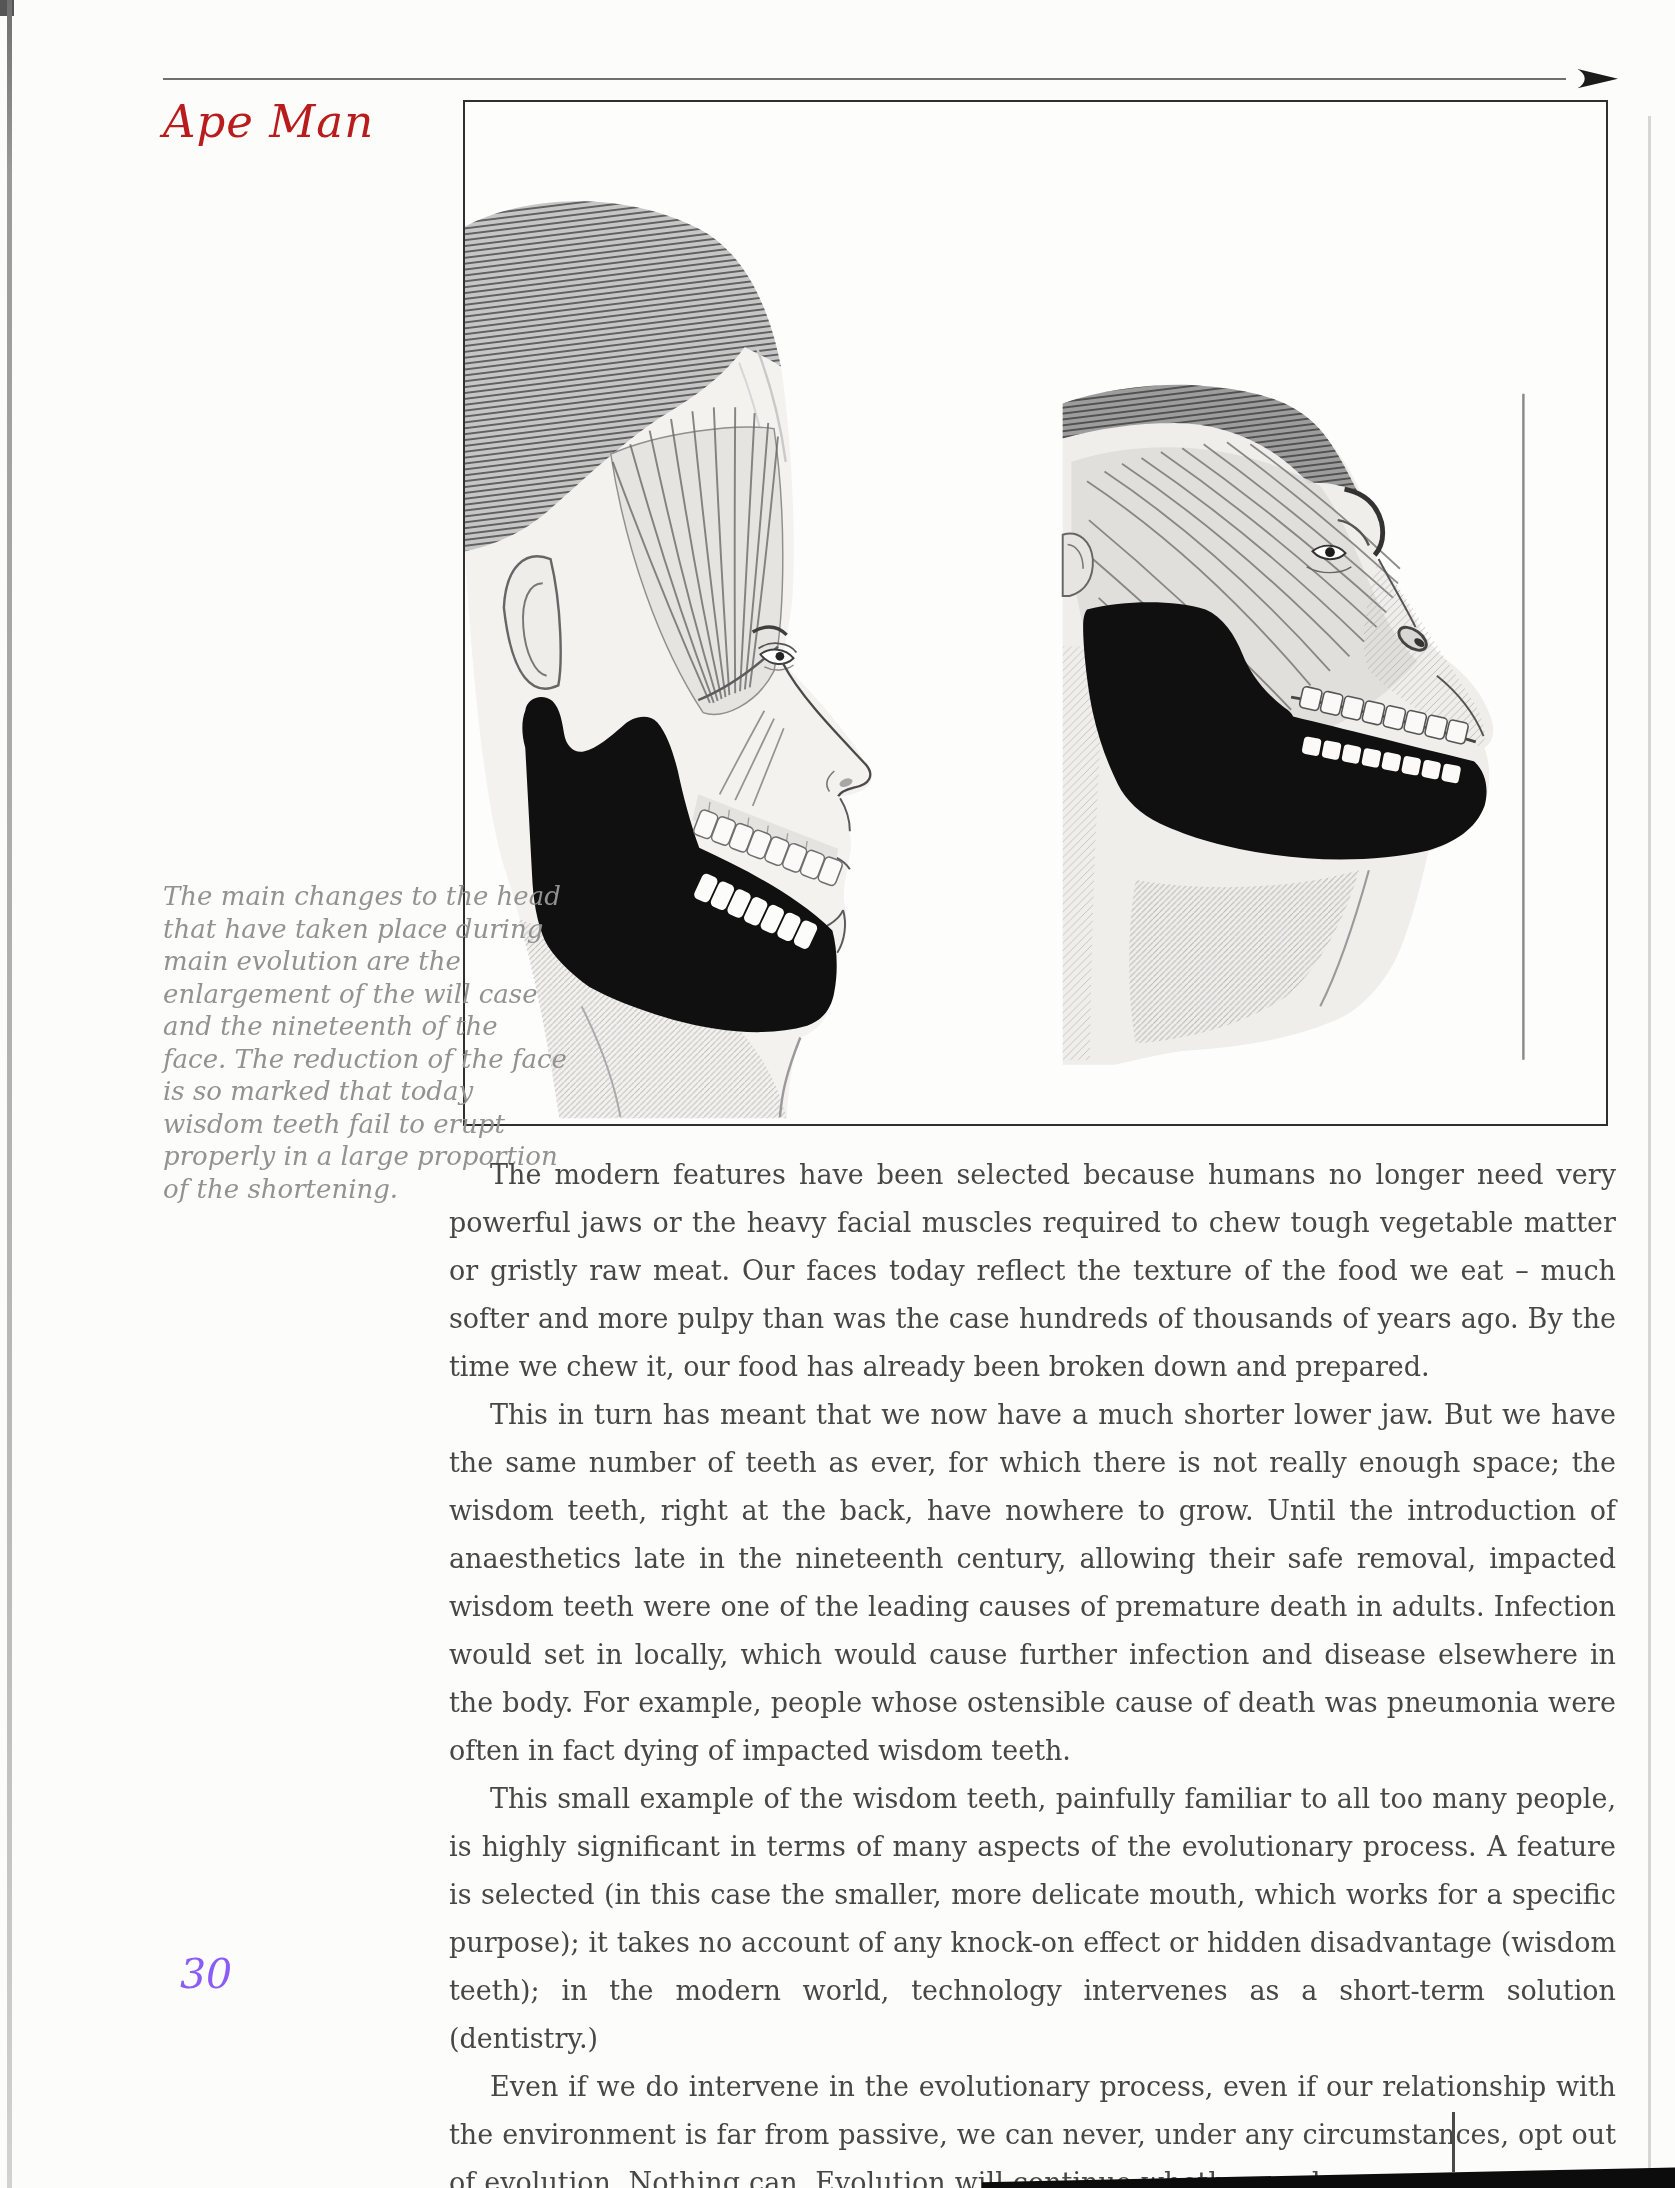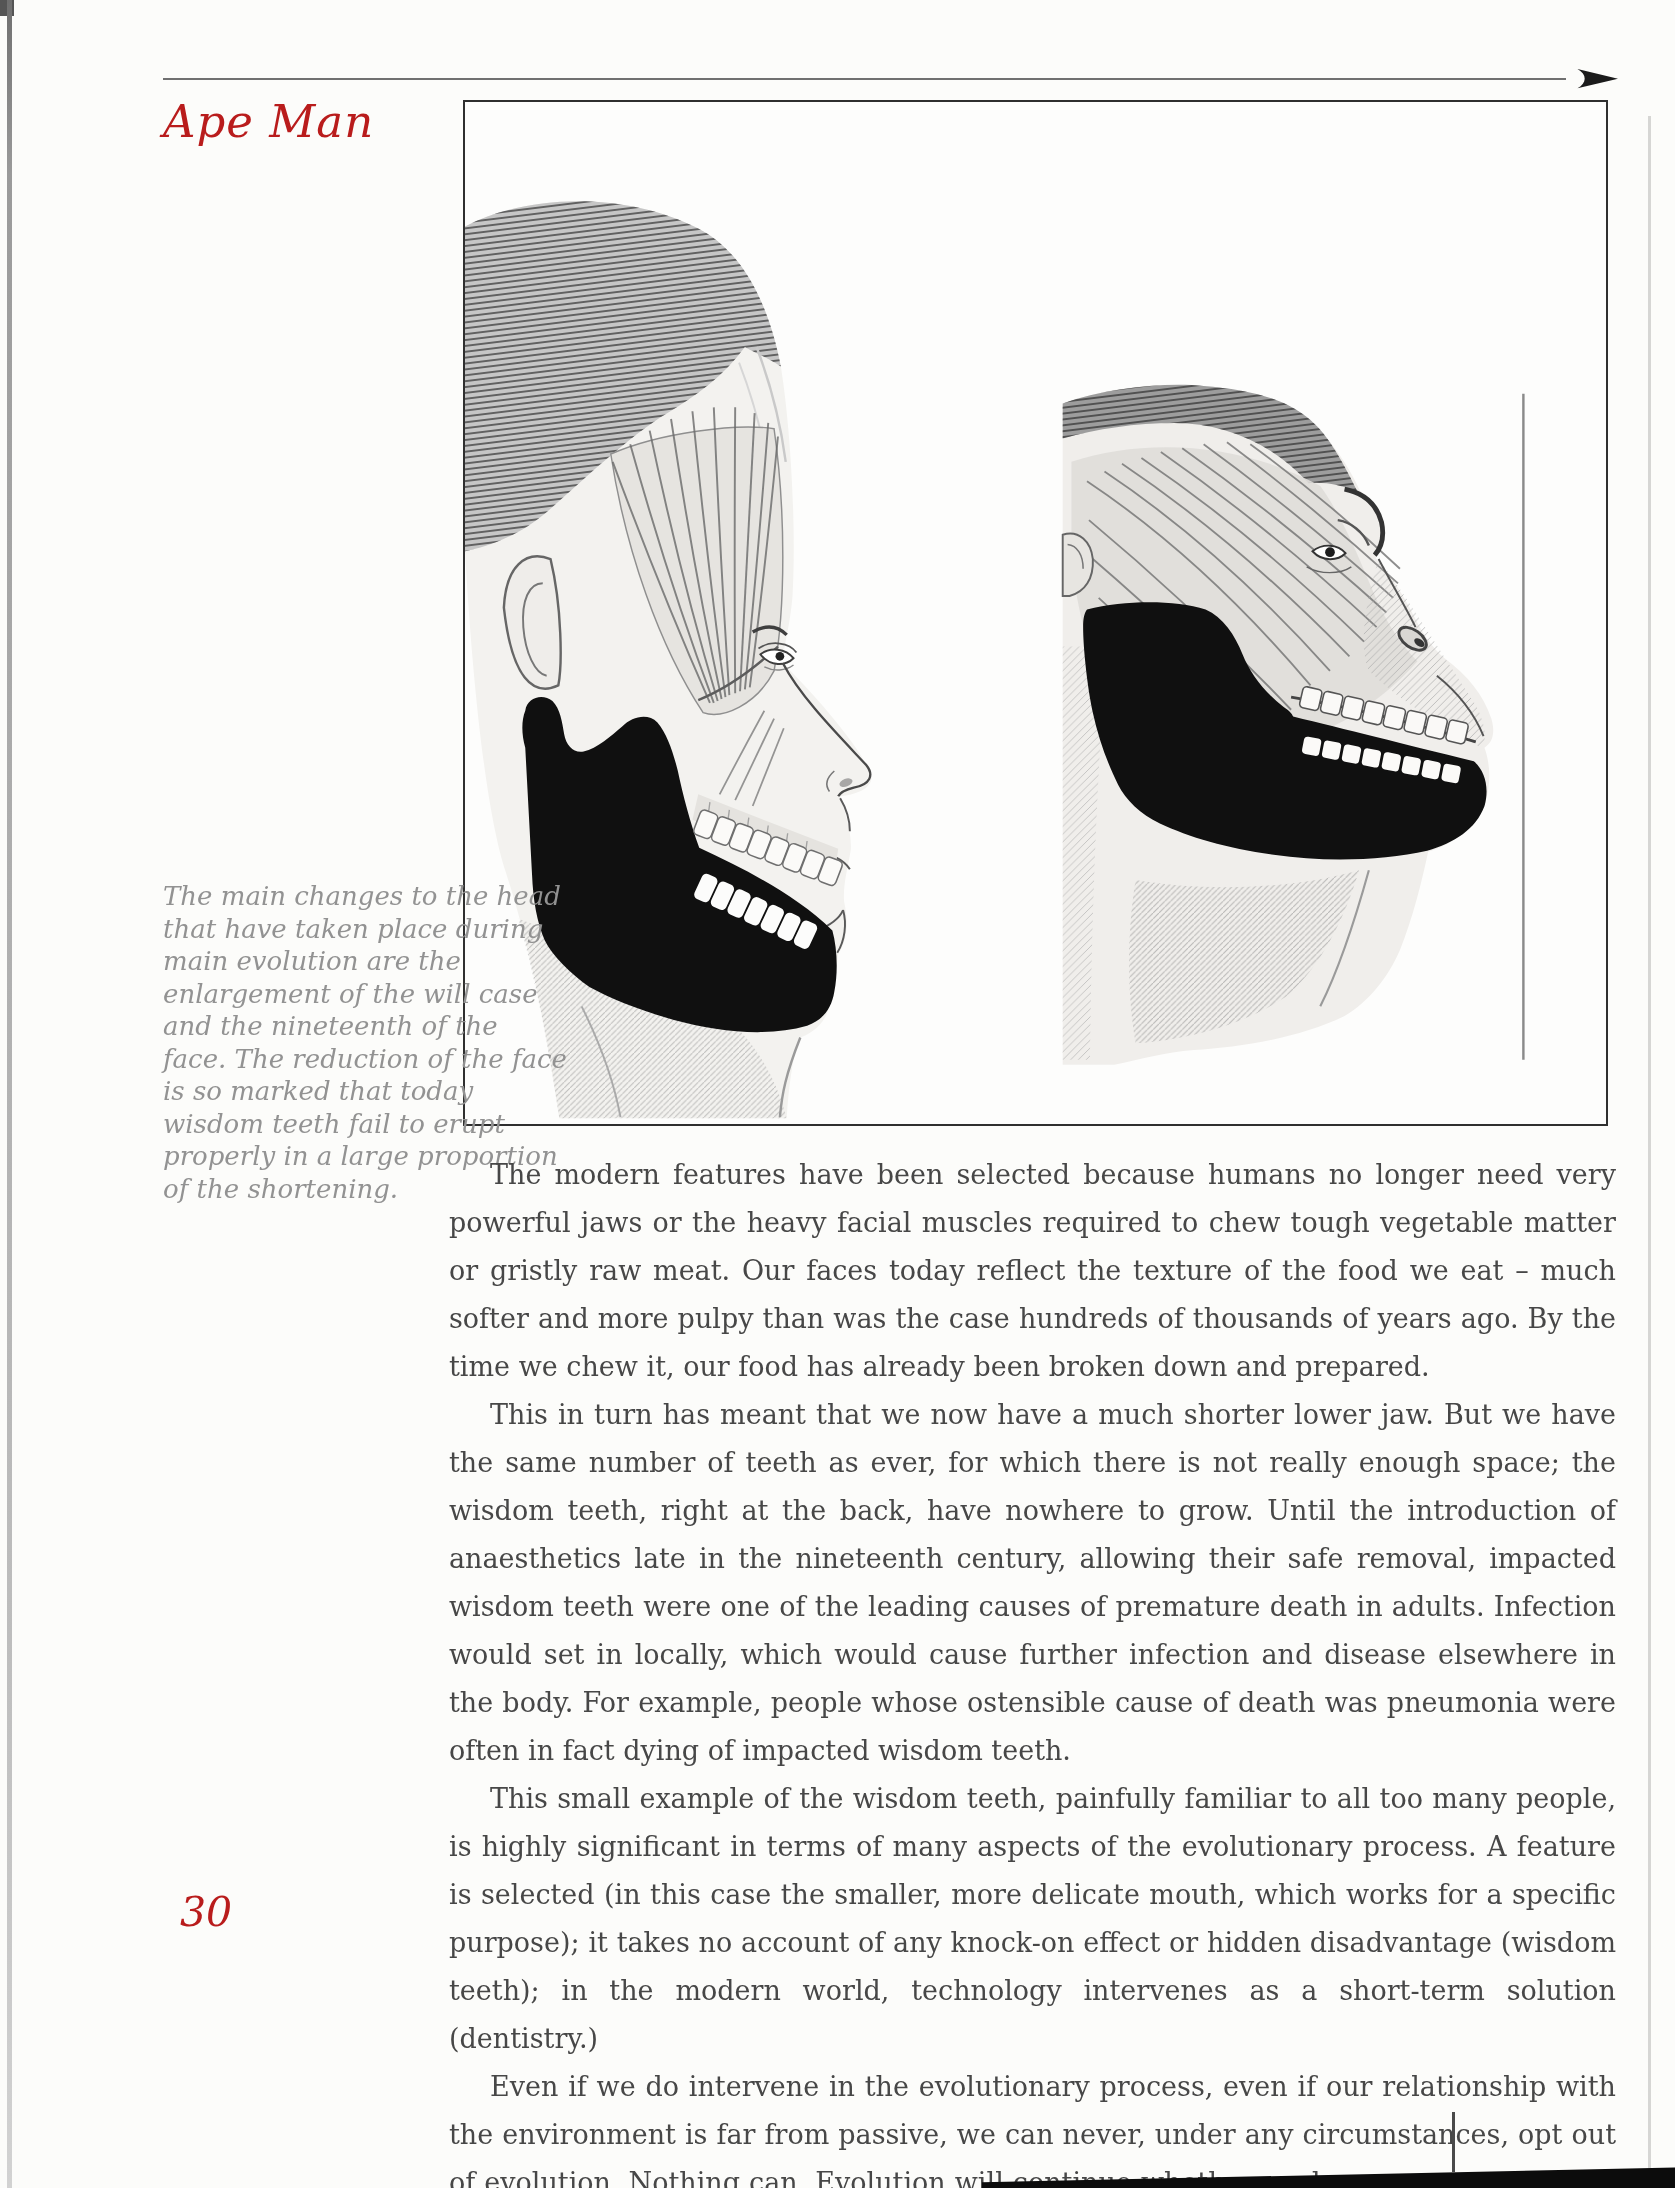--- a/index.html
+++ b/index.html
@@ -26,22 +26,22 @@
   .frame svg{position:absolute;left:0;top:0;width:100%;height:100%;}
   
   .caption{position:absolute;left:163px;top:880px;width:296px;
     font-style:italic;font-size:26px;line-height:32.5px;color:#929292;}
   .caption div{white-space:nowrap;}
   
   .bodytext{position:absolute;left:449px;top:1151px;width:1167px;
     font-size:27px;line-height:48px;color:#474747;text-align:justify;}
   .bodytext p{margin:0;text-indent:41px;}
   
-  .pagenum{position:absolute;left:180px;top:1888px;font-style:italic;
-    font-size:41px;color:#b91c1c;}
+  .pagenum{position:absolute;left:180px;top:1950px;font-style:italic;
+    font-size:41px;color:#8b5cf6;}
   
   .bottom-bar{position:absolute;left:982px;top:2167px;width:694px;height:21.3px;
     background:#0c0c0c;clip-path:polygon(0 72%,100% 2%,100% 100%,0 100%);}
   .crease-line{position:absolute;left:1452px;top:2112px;width:2.9px;height:60px;background:#4a4a4a;}
 </style>
 </head>
 <body>
 
 <div class="page">
 

